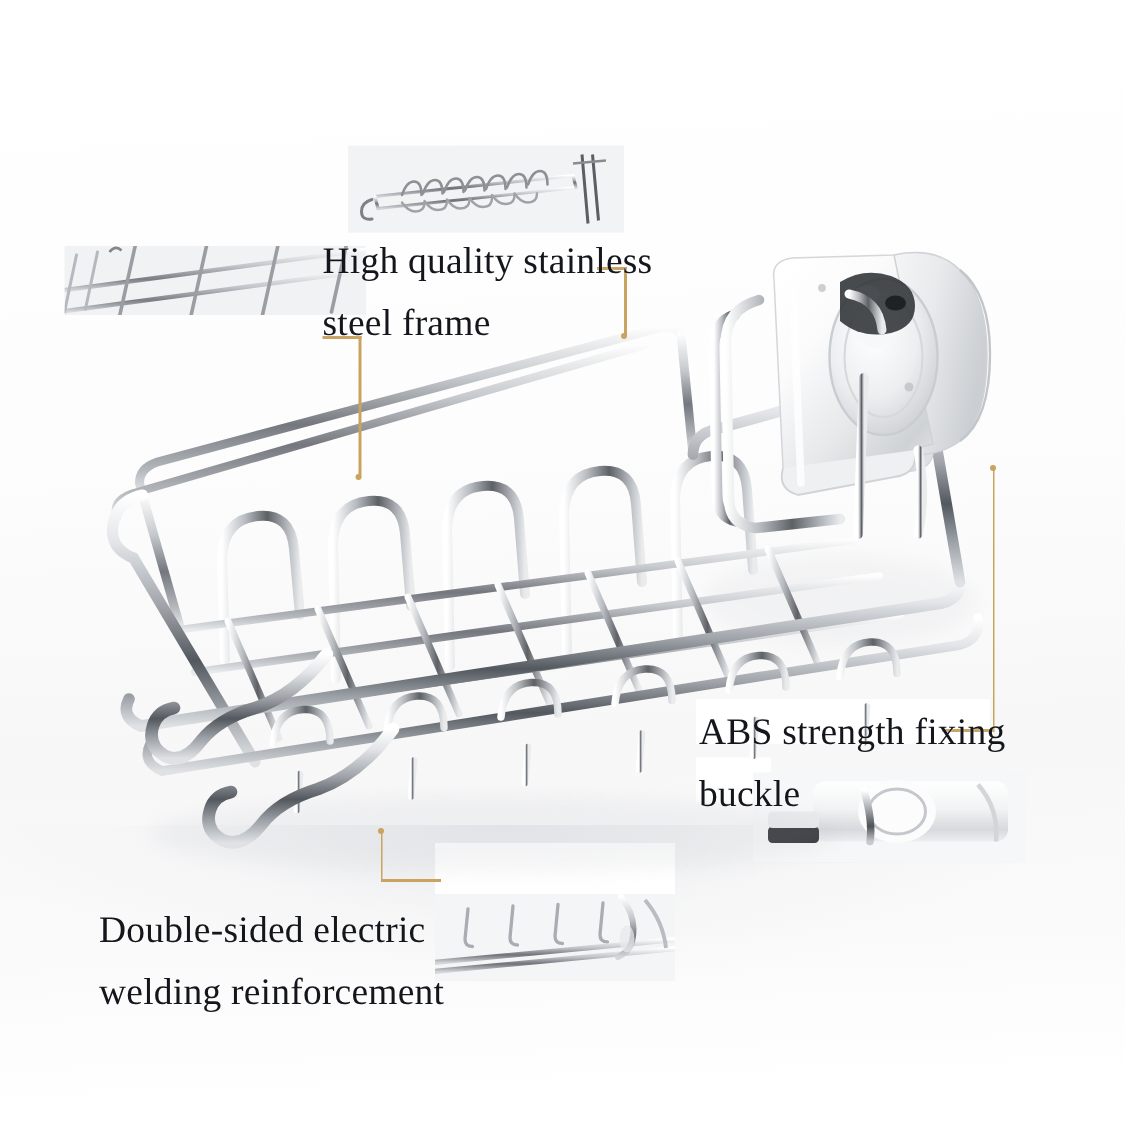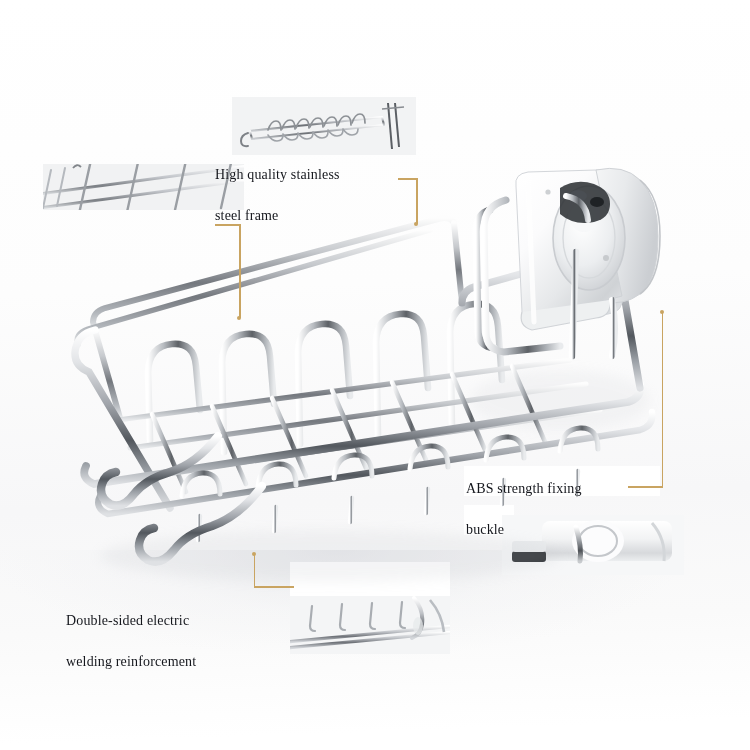--- a/index.html
+++ b/index.html
@@ -31,21 +31,21 @@
     position: absolute;
     left:0; right:0; top:0; height: 110px;
     background: linear-gradient(180deg, rgba(255,255,255,1) 0%, rgba(255,255,255,0) 100%);
     pointer-events:none;
   }
 
   
   .callout {
     position: absolute;
     color: #14161c;
-    font-size: 14px;
+    font-size: 25px;
     line-height: 41px;
     letter-spacing: 0.15px;
     white-space: pre-line;
     text-shadow: 0 0 1px rgba(255,255,255,0.9);
   }
   .callout.l-stainless { left: 215px; top: 154px; }
   .callout.l-pole      { left: 11px;  top: 236px; }
   .callout.l-abs       { left: 466px; top: 468px; }
   .callout.l-weld      { left: 66px;  top: 600px; }
 

